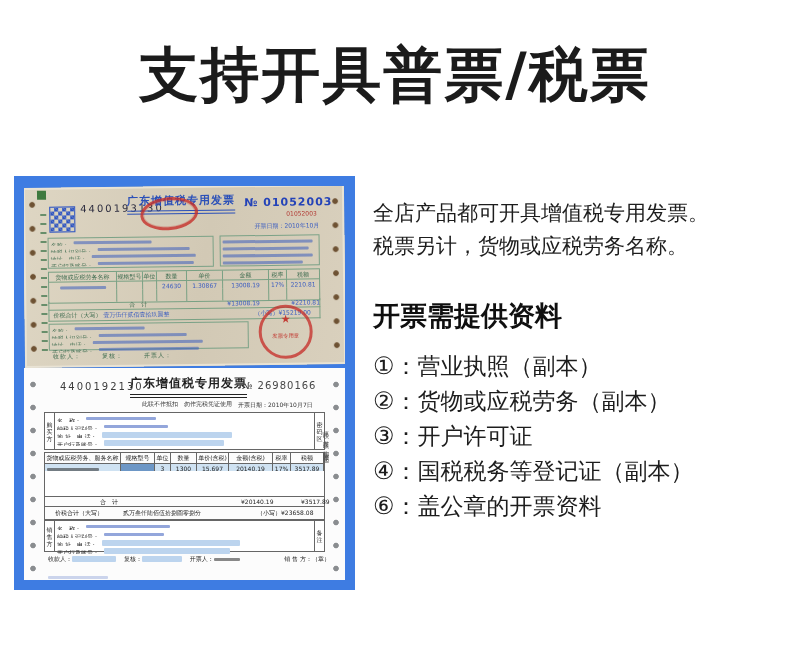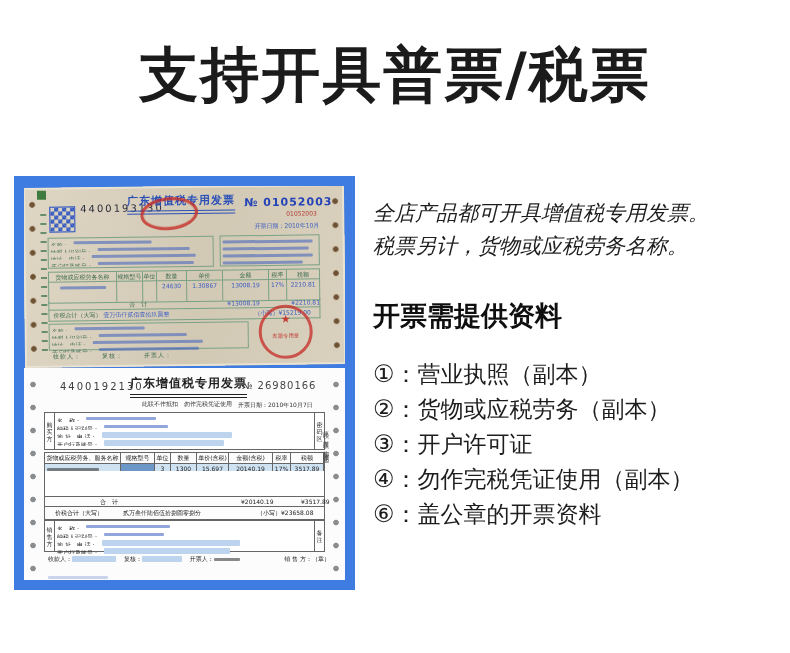--- a/index.html
+++ b/index.html
@@ -108,23 +108,23 @@
   .sgrand .lab { margin-left:10px; } .sgrand .words { margin-left:18px; }
   .sgrand .small { position:absolute; left:212px; }
   .sc-footer { position:absolute; left:24px; top:187px; width:282px; font-size:6px; color:#222; white-space:nowrap; }
   .sc-footer .fseller { position:absolute; right:0; }
   .sc-note { position:absolute; left:24px; top:199px; }
   .side-text { position:absolute; right:15px; top:58px; writing-mode:vertical-rl;
     font-size:6px; color:#555; letter-spacing:1px; }
 
   
   .right-col { position:absolute; left:373px; top:197px; width:412px; height:400px; }
-  .intro p { font-size:21px; line-height:33px; color:#1d1d1d;font-style:italic; }
+  .intro p { font-size:21px; line-height:33px; color:#1d1d1d; }
   .section-heading { position:absolute; top:101px; left:0; font-size:27px; font-weight:800; color:#0f0f0f; }
-  .req-list { position:absolute; top:160px; left:0; }
+  .req-list { position:absolute; top:152px; left:0;font-family:Liberation Serif, serif; }
   .req-item { height:35px; line-height:35px; font-size:23px; color:#1d1d1d; white-space:nowrap; }
   .req-num { font-size:24px; }
 </style>
 </head>
 <body>
 
 <div class="stage">
 
   <h1 class="page-title">支持开具普票/税票</h1>
 
@@ -309,18 +309,18 @@
   <div class="right-col">
     <div class="intro">
       <p>全店产品都可开具增值税专用发票。</p>
       <p>税票另计，货物或应税劳务名称。</p>
     </div>
     <div class="section-heading">开票需提供资料</div>
     <div class="req-list">
       <div class="req-item"><span class="req-num">①</span><span>：</span><span>营业执照（副本）</span></div>
       <div class="req-item"><span class="req-num">②</span><span>：</span><span>货物或应税劳务（副本）</span></div>
       <div class="req-item"><span class="req-num">③</span><span>：</span><span>开户许可证</span></div>
-      <div class="req-item"><span class="req-num">④</span><span>：</span><span>勿作完税凭证使用（副本）</span></div>
+      <div class="req-item"><span class="req-num">④</span><span>：</span><span>国税税务等登记证（副本）</span></div>
       <div class="req-item"><span class="req-num">⑥</span><span>：</span><span>盖公章的开票资料</span></div>
     </div>
   </div>
 
 </div>
 
 </body></html>

